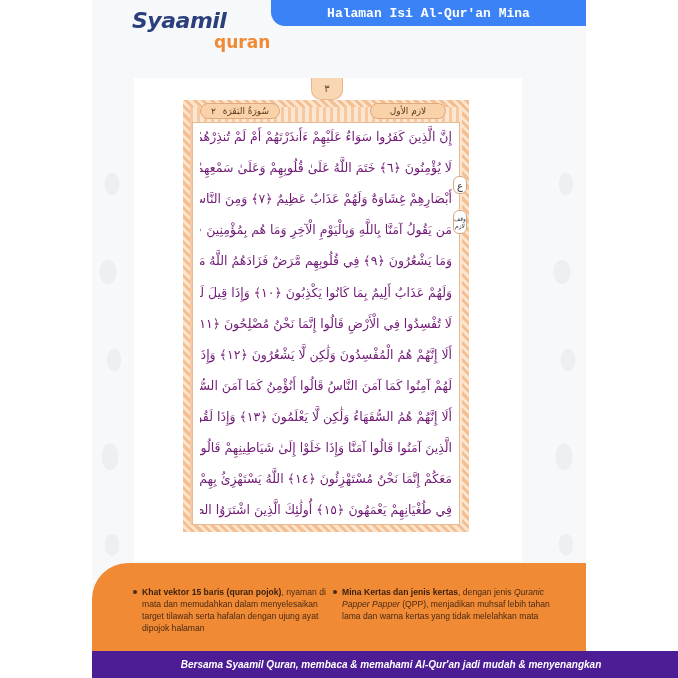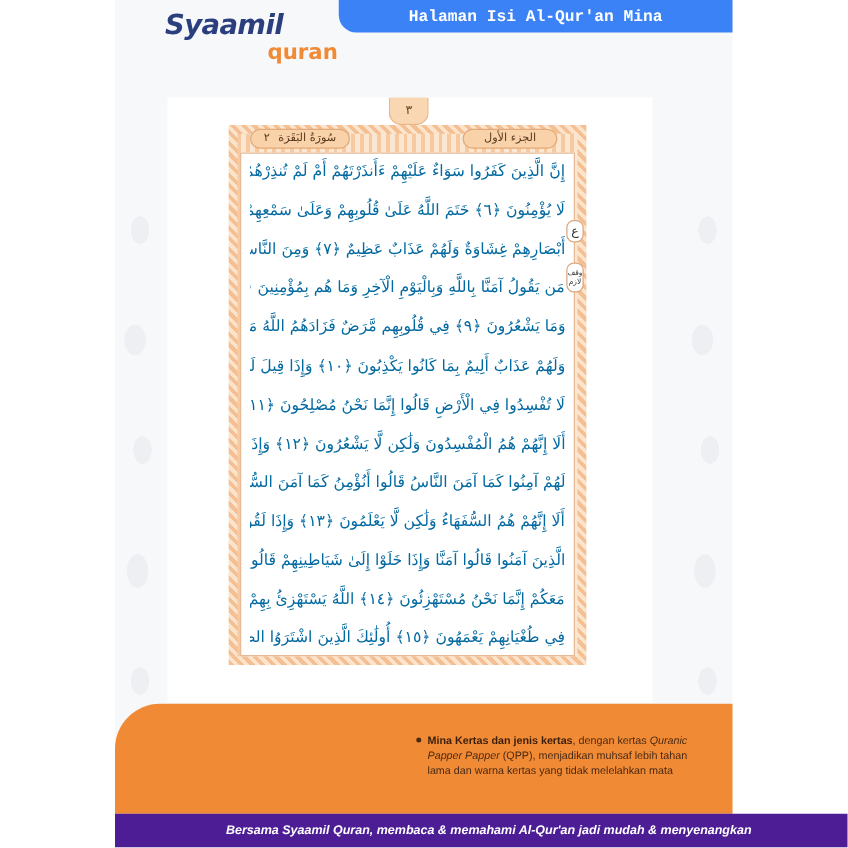--- a/index.html
+++ b/index.html
@@ -70,21 +70,21 @@
   }
   .cartouche.left { left: 200px; width: 80px; }
   .cartouche.right { left: 370px; width: 76px; justify-content: center; }
 
   .lines {
     position: absolute; left: 200px; top: 124px; width: 252px; height: 400px;
     display: flex; flex-direction: column; justify-content: space-between;
   }
   .line {
     direction: rtl; text-align: justify; text-align-last: justify;
-    font-family: "DejaVu Sans", sans-serif; font-size: 12.5px; line-height: 26.6px; color: #0369a1;
+    font-family: "DejaVu Sans", sans-serif; font-size: 12.5px; line-height: 26.6px; color: #701a75;
     white-space: nowrap; overflow: hidden; height: 26.6px;
   }
 
   .margin-mark {
     position: absolute; left: 453px; width: 14px; background: #ffffff;
     border: 1px solid #d9a883; border-radius: 6px;
     font-family: "DejaVu Sans", sans-serif; color: #333;
     display: flex; align-items: center; justify-content: center; text-align: center;
   }
   .margin-mark.ain { top: 176px; height: 18px; font-size: 10px; }
@@ -130,21 +130,21 @@
 <div class="page-num">٣</div>
 
 <div class="frame"></div>
 <div class="frame-inner"></div>
 
 <div class="cartouche left">
   <span>٢</span>
   <span>سُورَةُ البَقَرَة</span>
 </div>
 <div class="cartouche right">
-  <span>الجزء الأول</span>
+  <span>لازم الأول</span>
 </div>
 
 <div class="lines">
   <div class="line">إِنَّ الَّذِينَ كَفَرُوا سَوَاءٌ عَلَيْهِمْ ءَأَنذَرْتَهُمْ أَمْ لَمْ تُنذِرْهُمْ</div>
   <div class="line">لَا يُؤْمِنُونَ ﴿٦﴾ خَتَمَ اللَّهُ عَلَىٰ قُلُوبِهِمْ وَعَلَىٰ سَمْعِهِمْ وَعَلَىٰ</div>
   <div class="line">أَبْصَارِهِمْ غِشَاوَةٌ وَلَهُمْ عَذَابٌ عَظِيمٌ ﴿٧﴾ وَمِنَ النَّاسِ</div>
   <div class="line">مَن يَقُولُ آمَنَّا بِاللَّهِ وَبِالْيَوْمِ الْآخِرِ وَمَا هُم بِمُؤْمِنِينَ ﴿٨﴾</div>
   <div class="line">وَمَا يَشْعُرُونَ ﴿٩﴾ فِي قُلُوبِهِم مَّرَضٌ فَزَادَهُمُ اللَّهُ مَرَضًا</div>
   <div class="line">وَلَهُمْ عَذَابٌ أَلِيمٌ بِمَا كَانُوا يَكْذِبُونَ ﴿١٠﴾ وَإِذَا قِيلَ لَهُمْ</div>
   <div class="line">لَا تُفْسِدُوا فِي الْأَرْضِ قَالُوا إِنَّمَا نَحْنُ مُصْلِحُونَ ﴿١١﴾</div>
@@ -153,21 +153,25 @@
   <div class="line">أَلَا إِنَّهُمْ هُمُ السُّفَهَاءُ وَلَٰكِن لَّا يَعْلَمُونَ ﴿١٣﴾ وَإِذَا لَقُوا</div>
   <div class="line">الَّذِينَ آمَنُوا قَالُوا آمَنَّا وَإِذَا خَلَوْا إِلَىٰ شَيَاطِينِهِمْ قَالُوا إِنَّا</div>
   <div class="line">مَعَكُمْ إِنَّمَا نَحْنُ مُسْتَهْزِئُونَ ﴿١٤﴾ اللَّهُ يَسْتَهْزِئُ بِهِمْ وَيَمُدُّهُمْ</div>
   <div class="line">فِي طُغْيَانِهِمْ يَعْمَهُونَ ﴿١٥﴾ أُولَٰئِكَ الَّذِينَ اشْتَرَوُا الضَّلَالَةَ</div>
 </div>
 
 <div class="margin-mark ain">ع</div>
 <div class="margin-mark waqf">وقف لازم</div>
 
 <div class="info-box">
+  <div class="bullet b1">
+    <span class="dot"></span>
+    <b>Khat vektor 15 baris (quran pojok)</b><span>, nyaman di mata dan memudahkan dalam menyelesaikan target tilawah serta hafalan dengan ujung ayat dipojok halaman</span>
+  </div>
   <div class="bullet b2">
     <span class="dot"></span>
-    <b>Mina Kertas dan jenis kertas</b><span>, dengan kertas </span><i>Quranic Papper Papper</i><span> (QPP), menjadikan muhsaf lebih tahan lama dan warna kertas yang tidak melelahkan mata</span>
+    <b>Mina Kertas dan jenis kertas</b><span>, dengan jenis </span><i>Quranic Papper Papper</i><span> (QPP), menjadikan muhsaf lebih tahan lama dan warna kertas yang tidak melelahkan mata</span>
   </div>
 </div>
 
 <div class="tagline-bar">
   <span>Bersama Syaamil Quran, membaca &amp; memahami Al-Qur'an jadi mudah &amp; menyenangkan</span>
 </div>
 
 </body></html>

